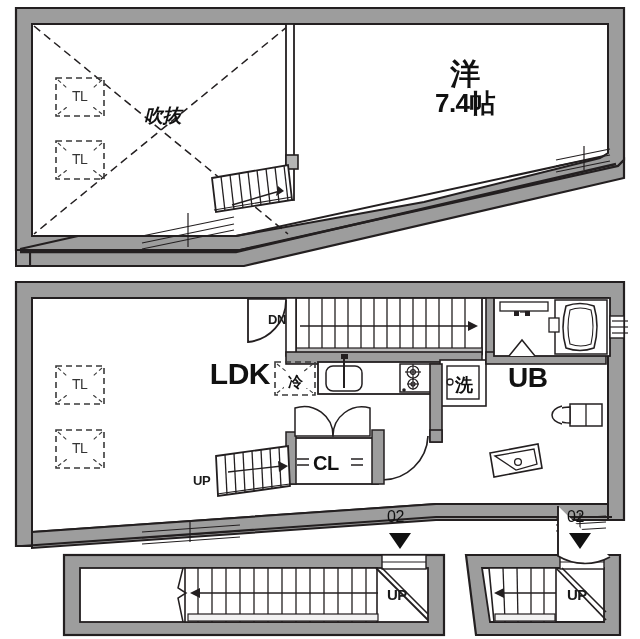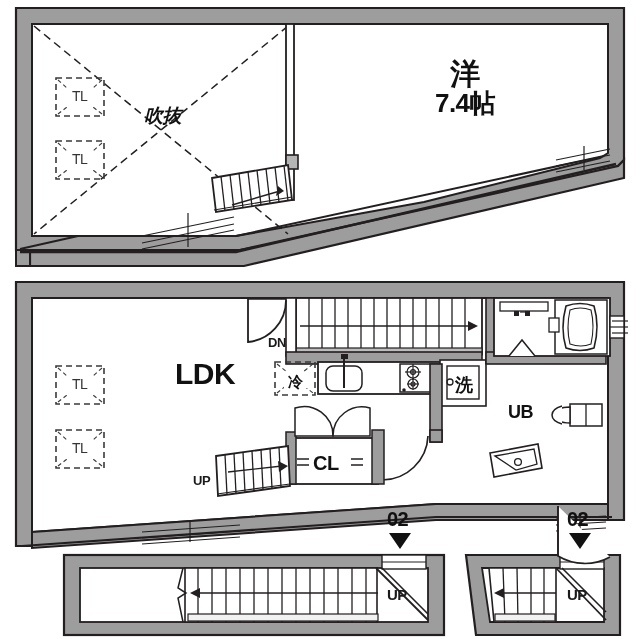--- a/index.html
+++ b/index.html
@@ -5,21 +5,21 @@
   html,body{margin:0;padding:0;background:#ffffff;}
   body{font-family:"Liberation Sans","DejaVu Sans",sans-serif;}
   #plan{position:relative;width:640px;height:639px;background:#fff;overflow:hidden;}
   .svgwrap{position:absolute;left:0;top:0;width:640px;height:639px;}
   .lbl{position:absolute;font-weight:bold;color:#111;white-space:nowrap;letter-spacing:-0.5px;}
   .lbl-room{font-size:30px;line-height:1.05;text-align:center;}
   .lbl-room .sz{font-size:26px;}
   .lbl-small{font-size:13px;font-weight:bold;color:#1a1a1a;}
   .lbl-mid{font-size:17px;font-weight:bold;color:#111;}
   .lbl-void{font-size:19px;font-weight:bold;color:#111;}
-  .lbl-num{font-size:20px;font-weight:bold;color:#111;}
+  .lbl-num{font-size:16px;font-weight:normal;color:#111;}
   .lbl-tl{font-size:14px;color:#333;font-weight:normal;text-align:center;}
 </style>
 </head>
 <body>
 
 <div id="plan">
 
   <svg class="svgwrap" viewBox="0 0 640 639">
     <defs>
       <pattern id="stairtread" width="10" height="10" patternUnits="userSpaceOnUse">
@@ -359,33 +359,33 @@
   <div class="lbl lbl-room" style="left:405px;top:58px;width:120px;">
     <div>洋</div>
     <div class="sz">7.4帖</div>
   </div>
 
   <div class="lbl lbl-void" style="left:144px;top:103px;font-style:italic;">吹抜</div>
 
   <div class="lbl lbl-tl" style="left:72px;top:88px;">TL</div>
   <div class="lbl lbl-tl" style="left:72px;top:151px;">TL</div>
 
-  <div class="lbl lbl-room" style="left:140px;top:358px;width:130px;">
+  <div class="lbl lbl-room" style="left:140px;top:358px;width:130px;text-align:right;">
     <div>LDK</div>
   </div>
 
   <div class="lbl lbl-tl" style="left:72px;top:376px;">TL</div>
   <div class="lbl lbl-tl" style="left:72px;top:440px;">TL</div>
 
-  <div class="lbl lbl-mid" style="left:508px;top:362px;font-size:18px;margin-top:40px;">UB</div>
+  <div class="lbl lbl-mid" style="left:508px;top:362px;font-size:28px;">UB</div>
   <div class="lbl lbl-mid" style="left:455px;top:373px;font-size:18px;">洗</div>
   <div class="lbl lbl-tl" style="left:288px;top:373px;font-size:15px;color:#111;font-weight:bold;">冷</div>
   <div class="lbl lbl-mid" style="left:313px;top:452px;font-size:20px;">CL</div>
 
-  <div class="lbl lbl-small" style="left:268px;top:312px;margin-top:23px;">DN</div>
+  <div class="lbl lbl-small" style="left:268px;top:312px;">DN</div>
   <div class="lbl lbl-small" style="left:193px;top:473px;">UP</div>
   <div class="lbl lbl-small" style="left:387px;top:586px;font-size:15px;">UP</div>
   <div class="lbl lbl-small" style="left:567px;top:586px;font-size:15px;">UP</div>
 
   <div class="lbl lbl-num" style="left:387px;top:508px;">02</div>
   <div class="lbl lbl-num" style="left:567px;top:508px;">02</div>
 
 </div>
 
 </body></html>

